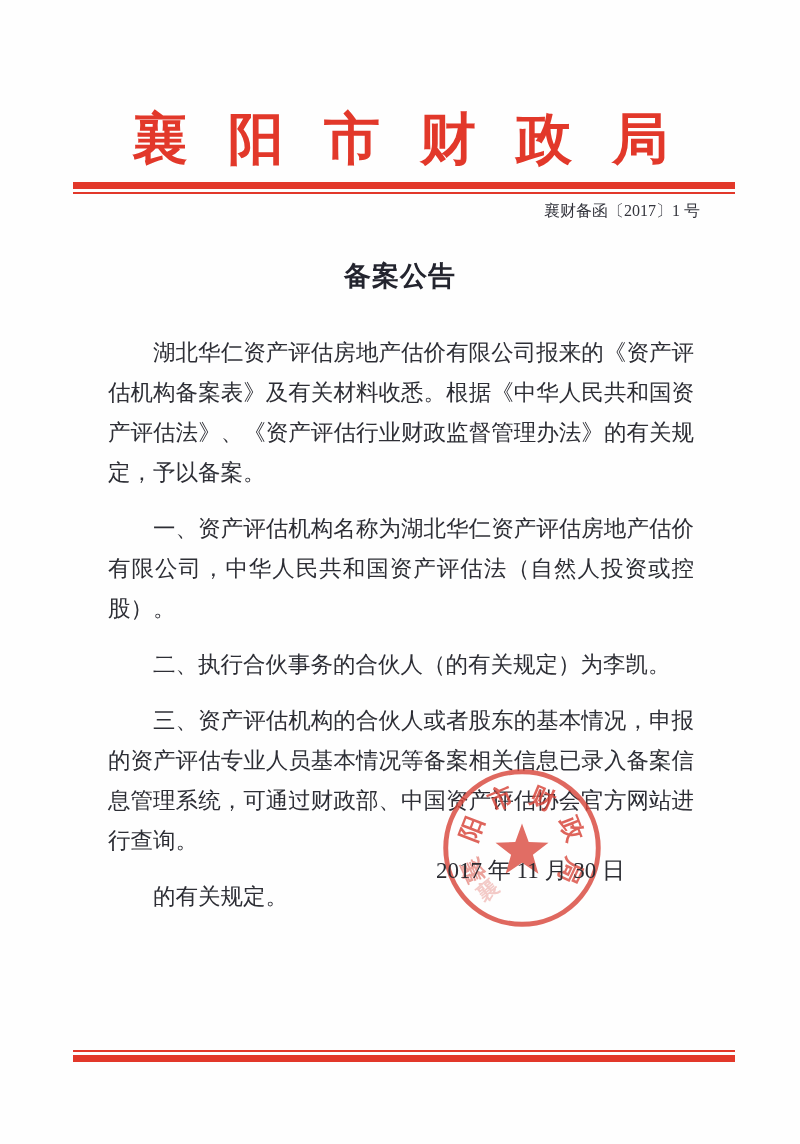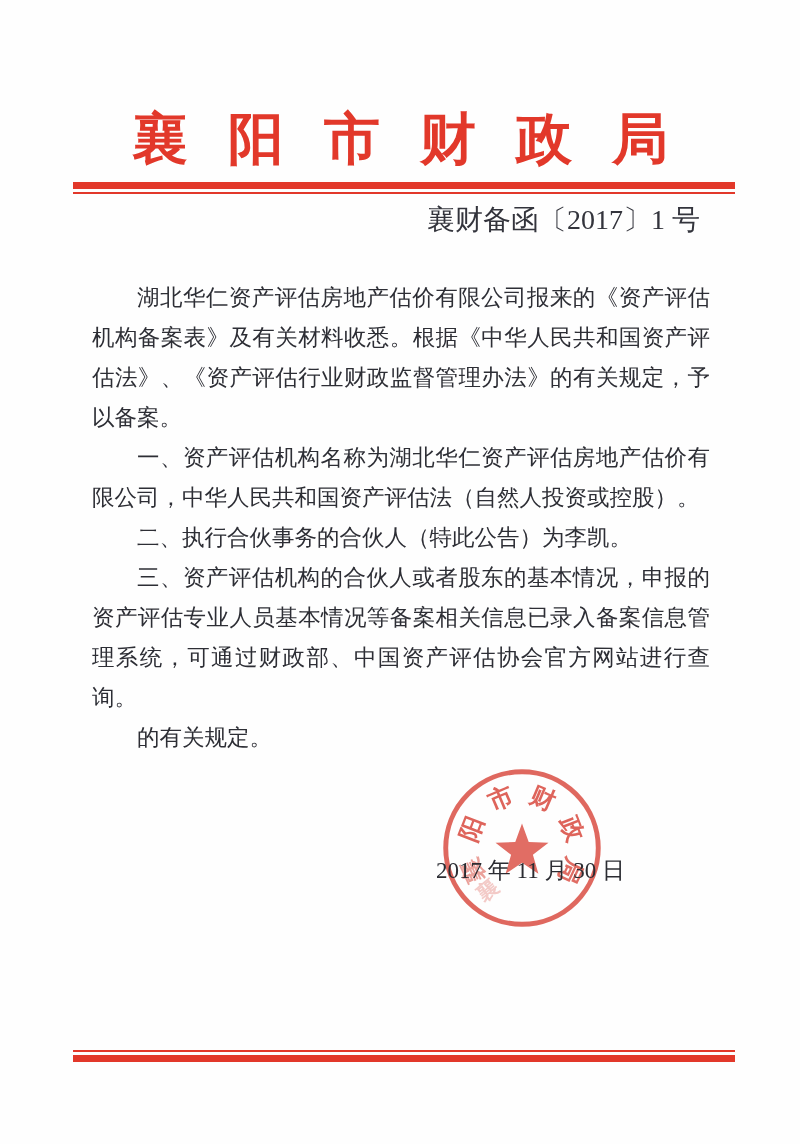--- a/index.html
+++ b/index.html
@@ -24,40 +24,40 @@
   }
   .rule { position: absolute; left: 73px; width: 662px; background: #e2382a; }
   .rule-top-thick   { top: 182px; height: 7px; }
   .rule-top-thin    { top: 192px; height: 2px; }
   .rule-bottom-thin { top: 1050px; height: 2px; }
   .rule-bottom-thick{ top: 1055px; height: 7px; }
   .doc-number {
     margin-top: 32px;
     padding-right: 100px;
     text-align: right;
-    font-size: 28px;
+    font-size: 16px;
     color: #33343c;
   }
   .doc-title {
     margin-top: 36px;
     text-align: center;
     font-size: 27px;
     font-weight: bold;
     color: #23242e;
     letter-spacing: 1px;
   }
   .body-text {
     margin-top: 39px;
     padding: 0 90px 0 92px;
     font-size: 22.5px;
     line-height: 40px;
     color: #2d2e35;
     text-align: justify;
   }
-  .body-text p { margin: 0; text-indent: 2em; }
+  .body-text p { margin: 16px; text-indent: 2em; }
   .seal {
     position: absolute;
     left: 440px;
     top: 766px;
     width: 164px;
     height: 164px;
     opacity: 0.92;
   }
   .seal text {
     font-family: "Liberation Serif", "DejaVu Serif", serif;
@@ -80,25 +80,26 @@
 
 <div class="page">
 
   <div class="agency-name">襄阳市财政局</div>
 
   <div class="rule rule-top-thick"></div>
   <div class="rule rule-top-thin"></div>
 
   <div class="doc-number">襄财备函〔2017〕1 号</div>
 
+  <div class="doc-title">备案公告</div>
 
   <div class="body-text">
     <p>湖北华仁资产评估房地产估价有限公司报来的《资产评估机构备案表》及有关材料收悉。根据《中华人民共和国资产评估法》、《资产评估行业财政监督管理办法》的有关规定，予以备案。</p>
     <p>一、资产评估机构名称为湖北华仁资产评估房地产估价有限公司，中华人民共和国资产评估法（自然人投资或控股）。</p>
-    <p>二、执行合伙事务的合伙人（特此公告）为李凯。</p>
+    <p>二、执行合伙事务的合伙人（的有关规定）为李凯。</p>
     <p>三、资产评估机构的合伙人或者股东的基本情况，申报的资产评估专业人员基本情况等备案相关信息已录入备案信息管理系统，可通过财政部、中国资产评估协会官方网站进行查询。</p>
     <p>的有关规定。</p>
   </div>
 
   <svg class="seal" viewBox="0 0 200 200" aria-hidden="true">
     <circle cx="100" cy="100" r="93" fill="none" stroke="#d8453a" stroke-width="6" opacity="0.88"></circle>
     <polygon opacity="0.85" fill="#d8453a" points="100,70 108.2,92.7 132.3,93.5 113.3,108.3 120,131.5 100,118 80,131.5 86.7,108.3 67.7,93.5 91.8,92.7"></polygon>
     <text x="40.2" y="127.9" font-size="30" text-anchor="middle" dominant-baseline="central" opacity="0.55" transform="rotate(-115 40.2 127.9)">襄</text>
     <text x="38.4" y="76.4" font-size="30" text-anchor="middle" dominant-baseline="central" opacity="0.9" transform="rotate(-69 38.4 76.4)">阳</text>
     <text x="74.2" y="39.2" font-size="30" text-anchor="middle" dominant-baseline="central" opacity="0.9" transform="rotate(-23 74.2 39.2)">市</text>

